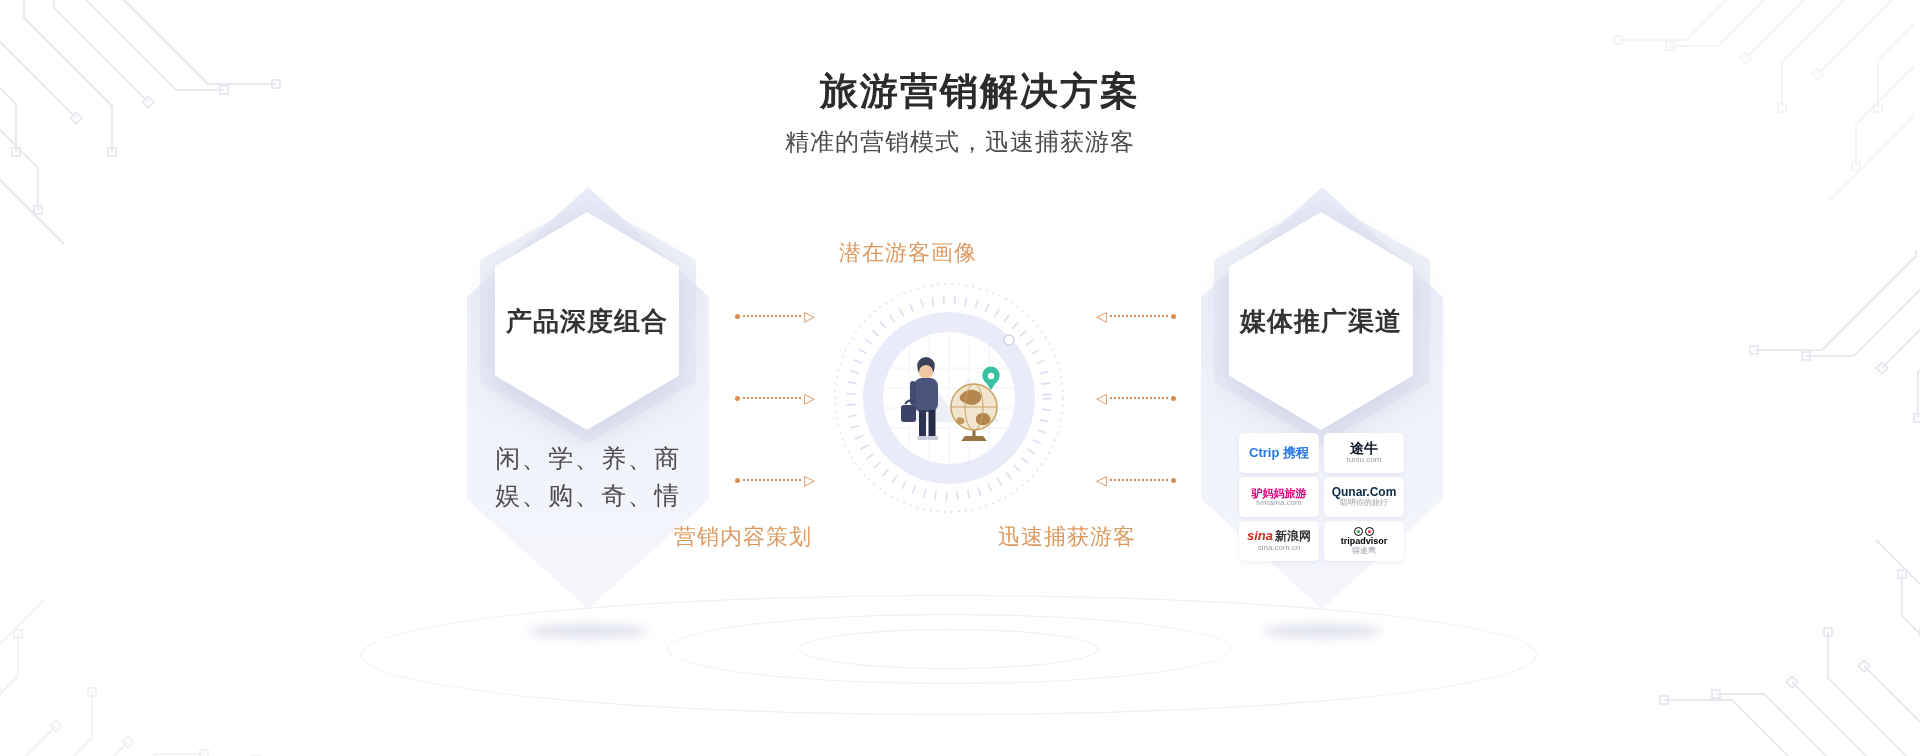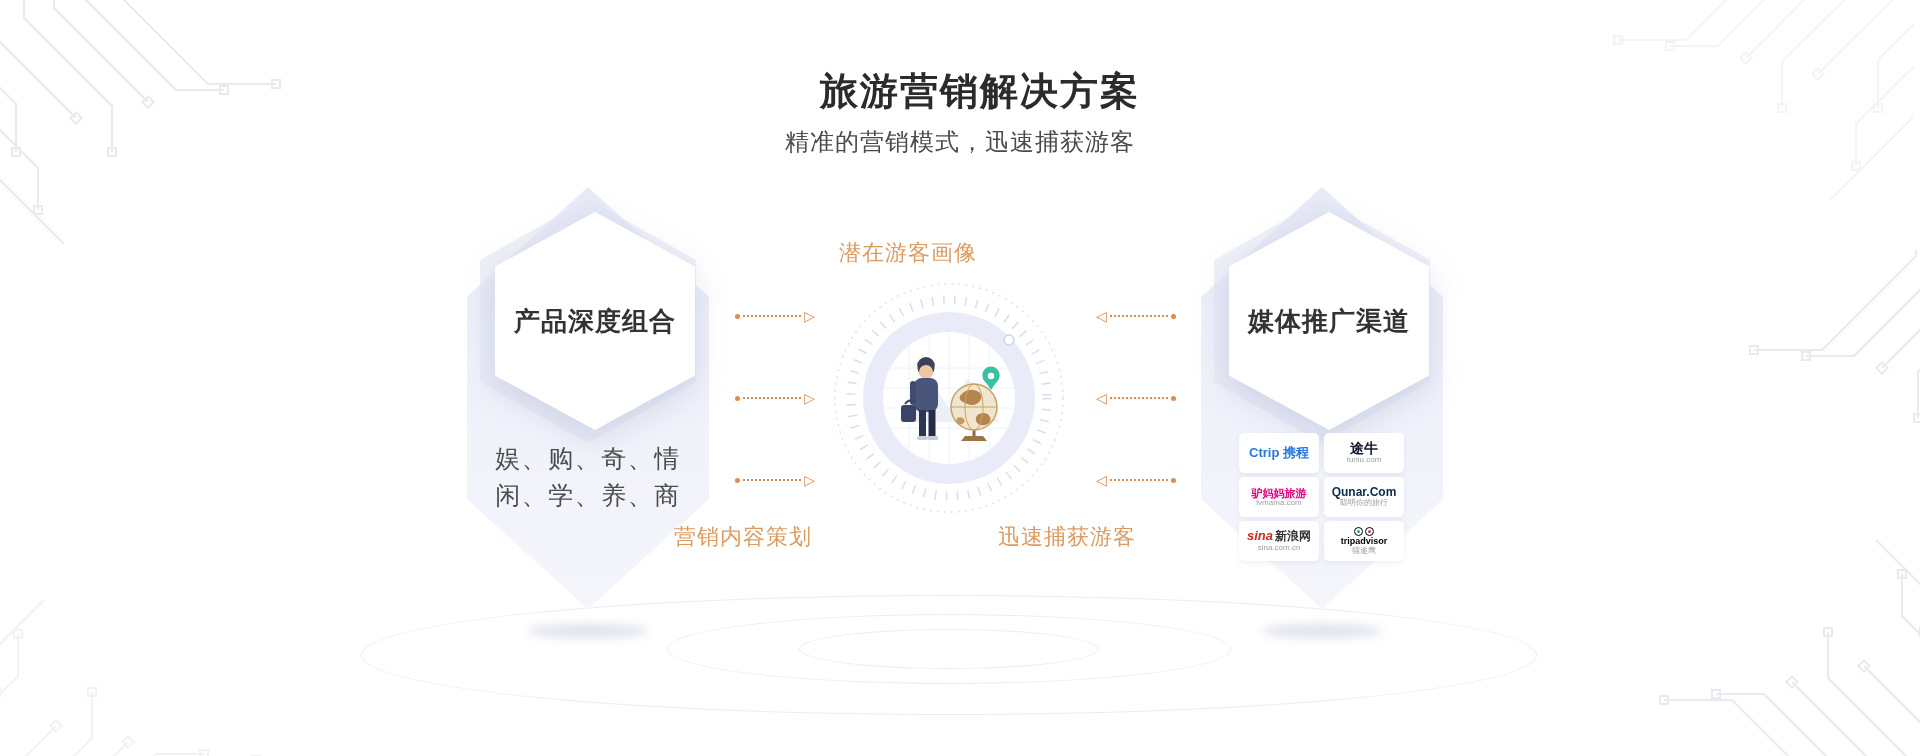--- a/index.html
+++ b/index.html
@@ -27,21 +27,21 @@
   
   .badge { position:absolute; top:187px; width:242px; height:422px; z-index:2; }
   .badge.left { left:467px; }
   .badge.right { left:1201px; }
   .badge-bg { position:absolute; inset:0;
               clip-path:polygon(50% 0,100% 26%,100% 74%,50% 100%,0 74%,0 26%);
               background:linear-gradient(180deg,#e7eaf7 0%,#eff1fa 45%,#f5f6fc 100%); }
   .hex-back { position:absolute; left:13px; top:12px; width:216px; height:244px;
               clip-path:polygon(50% 0,100% 25%,100% 75%,50% 100%,0 75%,0 25%);
               background:#e2e6f4; opacity:.6; }
-  .hex-wrap { position:absolute; left:28px; top:25px; width:200px; height:218px;
+  .hex-wrap { position:absolute; left:28px; top:25px; width:184px; height:218px;
               filter:drop-shadow(0 10px 16px rgba(110,120,170,.20)); }
   .hex { width:100%; height:100%;
          clip-path:polygon(50% 0,100% 25%,100% 75%,50% 100%,0 75%,0 25%);
          background:#fff; display:flex; align-items:center; justify-content:center; }
   .hex-title { font-size:26px; font-weight:600; color:#333; letter-spacing:1px; }
 
   .card-lines { position:absolute; left:0; top:253px; width:100%; text-align:center;
                 font-size:25px; color:#4d4d4d; line-height:37px; letter-spacing:1.5px; }
 
   
@@ -129,22 +129,22 @@
 
   <div class="badge left">
     <div class="badge-bg"></div>
     <div class="hex-back"></div>
     <div class="hex-wrap">
       <div class="hex">
         <span class="hex-title">产品深度组合</span>
       </div>
     </div>
     <div class="card-lines">
+      <div>闲、学、养、商</div>
       <div>娱、购、奇、情</div>
-      <div>闲、学、养、商</div>
     </div>
   </div>
 
   <div class="badge right">
     <div class="badge-bg"></div>
     <div class="hex-back"></div>
     <div class="hex-wrap">
       <div class="hex">
         <span class="hex-title">媒体推广渠道</span>
       </div>

